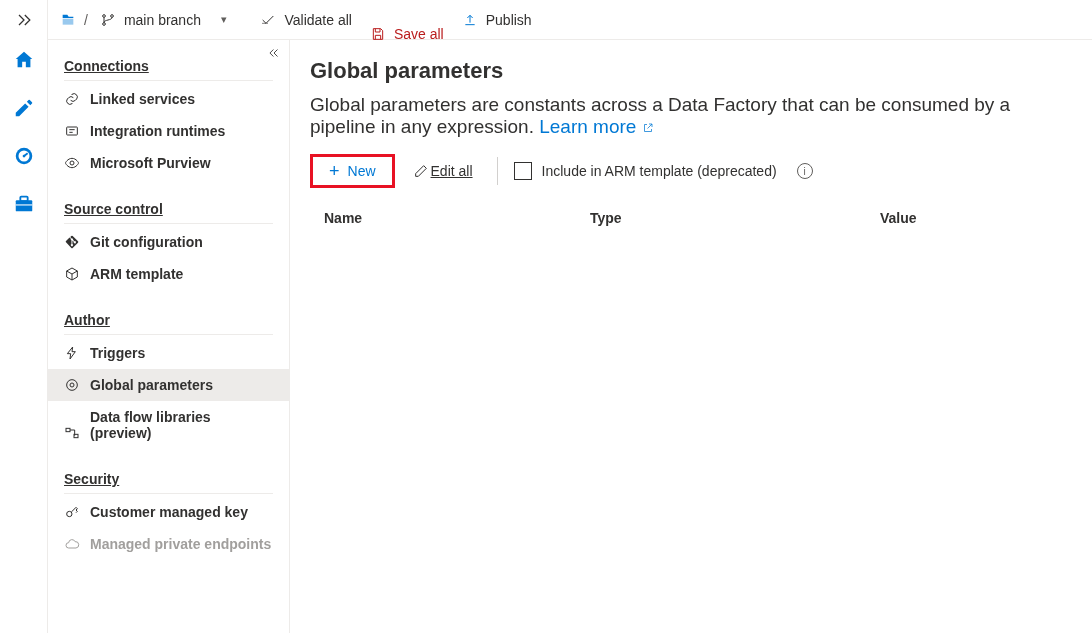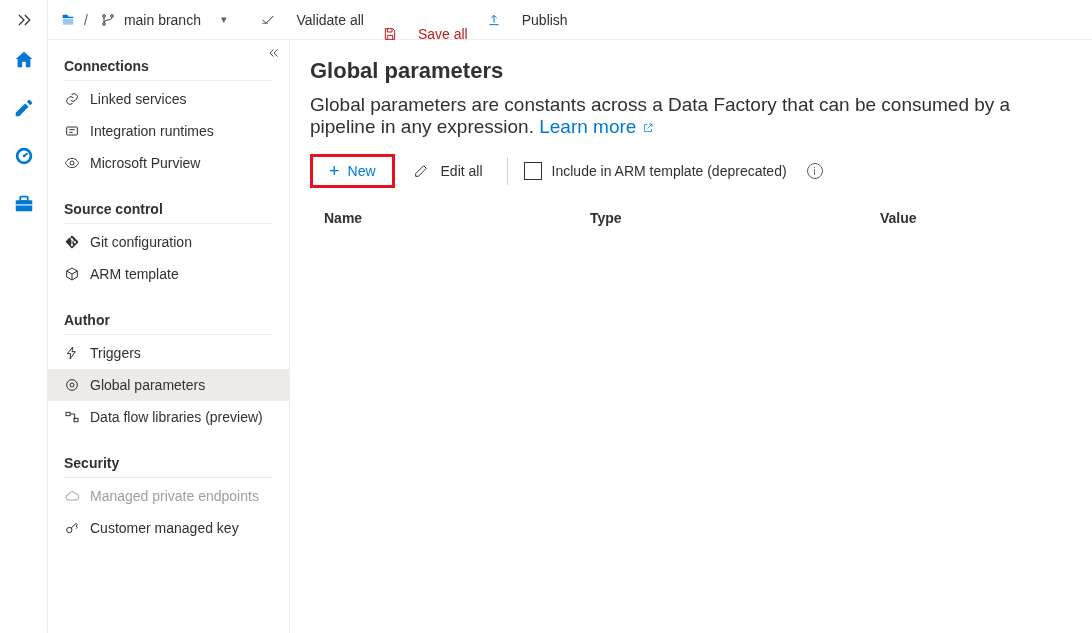--- a/index.html
+++ b/index.html
@@ -15,47 +15,47 @@
   .rail .big svg { width:22px; height:22px;}
 
   
   .right-of-rail { flex:1; display:flex; flex-direction:column; }
   .topbar { height:40px; border-bottom:1px solid #edebe9; display:flex; align-items:center; padding:0 12px; gap:14px; }
   .topbar .crumb { display:flex; align-items:center; gap:8px; color:#323130;}
   .topbar .sep { color:#605e5c;}
   .topbar .branch { display:flex; align-items:center; gap:8px; cursor:pointer; padding:2px 4px;}
   .topbar .branch .chev { color:#605e5c; font-size:11px; margin-left:12px;}
   .topbar .actions { display:flex; align-items:center; gap:18px; margin-left:16px;}
-  .topbar .action { display:flex; align-items:center; gap:20px; cursor:pointer; color:#323130;}
+  .topbar .action { display:flex; align-items:center; gap:8px; cursor:pointer; color:#323130;}
   .topbar .action.disabled { color:#b91c1c; cursor:default;margin-top:28px;}
   .topbar svg { width:16px; height:16px; }
 
   .content-row { flex:1; display:flex; }
 
   
   .sidebar { width:242px; border-right:1px solid #edebe9; padding:10px 0 0 0; position:relative; }
   .sidebar .collapse { position:absolute; right:8px; top:6px; cursor:pointer; color:#323130; font-size:13px;}
-  .sidebar .section { padding: 0 16px; }
+  .sidebar .section { padding: 0 16px; text-decoration: underline; }
   .sidebar .section h4 { font-weight:600; font-size:14px; color:#323130; padding:8px 0 6px; border-bottom:1px solid #edebe9; margin-bottom:2px;}
-  .sidebar .nav-item { display:flex; align-items:flex-start; gap:10px; padding:8px 16px; cursor:pointer; color:#323130; }
+  .sidebar .nav-item { display:flex; align-items:flex-end; gap:10px; padding:8px 16px; cursor:pointer; color:#323130;font-weight:bold; }
   .sidebar .nav-item.selected { background:#edebe9;}
   .sidebar .nav-item.disabled { color:#a19f9d; cursor:default;}
   .sidebar .nav-item svg, .sidebar .nav-item .ico { width:16px; height:16px; flex:0 0 16px; color:#323130;}
   .sidebar .nav-item.disabled svg { color:#a19f9d;}
   .sidebar .spacer { height:14px;}
 
   
   .main { flex:1; padding:18px 20px; }
   .main h1 { font-size:22px; font-weight:600; margin-bottom:10px;}
   .main .desc { font-size:19px; color:#323130; margin-bottom:16px;}
   .main .desc a { color:#0078d4; text-decoration:none;}
   .main .toolbar { display:flex; align-items:center; gap:10px; margin-bottom:14px;}
   .btn-new { display:flex; align-items:center; gap:8px; padding:6px 16px; border:3px solid #e81123; cursor:pointer; color:#0078d4; font-size:14px; }
   .btn-new .plus { font-size:18px; line-height:14px; }
-  .btn-editall { display:flex; align-items:center; gap:12px; padding:6px 8px; cursor:pointer; }
+  .btn-editall { display:flex; align-items:center; gap:2px; padding:6px 8px; cursor:pointer;text-decoration:underline; }
   .vdiv { width:1px; height:28px; background:#d2d0ce; margin:0 6px;}
   .checkbox { display:flex; align-items:center; gap:10px; cursor:pointer;}
   .checkbox .box { width:18px; height:18px; border:1px solid #323130; }
   .info { width:16px; height:16px; border:1px solid #605e5c; border-radius:50%; display:inline-flex; align-items:center; justify-content:center; font-size:10px; color:#605e5c; margin-left:10px; cursor:pointer;}
   .table-head { display:flex; padding:8px 0; font-weight:600; color:#323130;}
   .table-head .col-name { width:280px; padding-left:14px;}
   .table-head .col-type { width:290px;}
   .table-head .col-value { flex:1;}
 
   .ico-stroke { fill:none; stroke:currentColor; stroke-width:1.5; }
@@ -213,32 +213,32 @@
             <rect x="15" y="14" width="6" height="5"></rect>
             <path d="M9 7.5h7a0 0 0 010 0V16"></path>
           </svg>
         <span>Data flow libraries (preview)</span>
       </div>
 
       <div class="spacer"></div>
       <div class="section">
           <h4>Security</h4>
         </div>
-      <div class="nav-item disabled">
-        <svg viewBox="0 0 24 24" class="ico-stroke">
-            <path d="M7 18a4 4 0 010-8 5 5 0 019.6-1.5A4 4 0 1118 18H7z"></path>
-          </svg>
-        <span>Managed private endpoints</span>
-      </div>
       <div class="nav-item">
         <svg viewBox="0 0 24 24" class="ico-stroke">
             <circle cx="8" cy="15" r="4"></circle>
             <path d="M11 12l7-7 2 2-2 2 2 2-2 2"></path>
           </svg>
         <span>Customer managed key</span>
+      </div>
+      <div class="nav-item disabled">
+        <svg viewBox="0 0 24 24" class="ico-stroke">
+            <path d="M7 18a4 4 0 010-8 5 5 0 019.6-1.5A4 4 0 1118 18H7z"></path>
+          </svg>
+        <span>Managed private endpoints</span>
       </div>
     </div>
 
     <div class="main">
       <h1>Global parameters</h1>
       <p class="desc">
         <span>Global parameters are constants across a Data Factory that can be consumed by a pipeline in any expression. </span><a href="#"><span>Learn more</span> <svg width="12" height="12" viewBox="0 0 24 24" class="ico-stroke" style="vertical-align:-1px">
               <path d="M14 4h6v6M20 4l-9 9M19 14v5H5V5h5"></path>
             </svg></a>
       </p>

